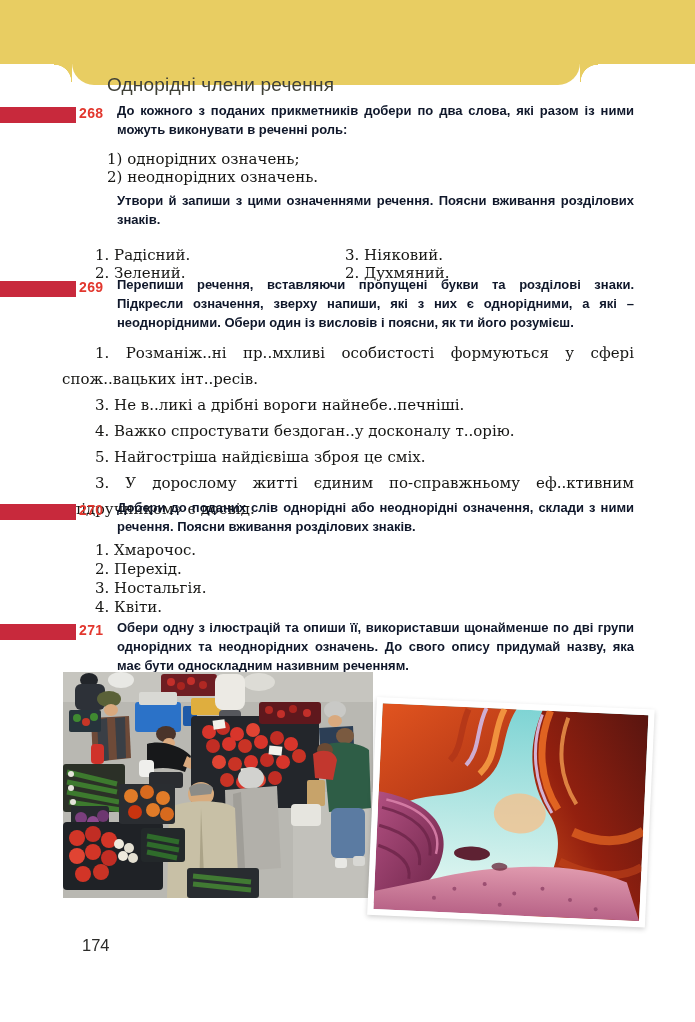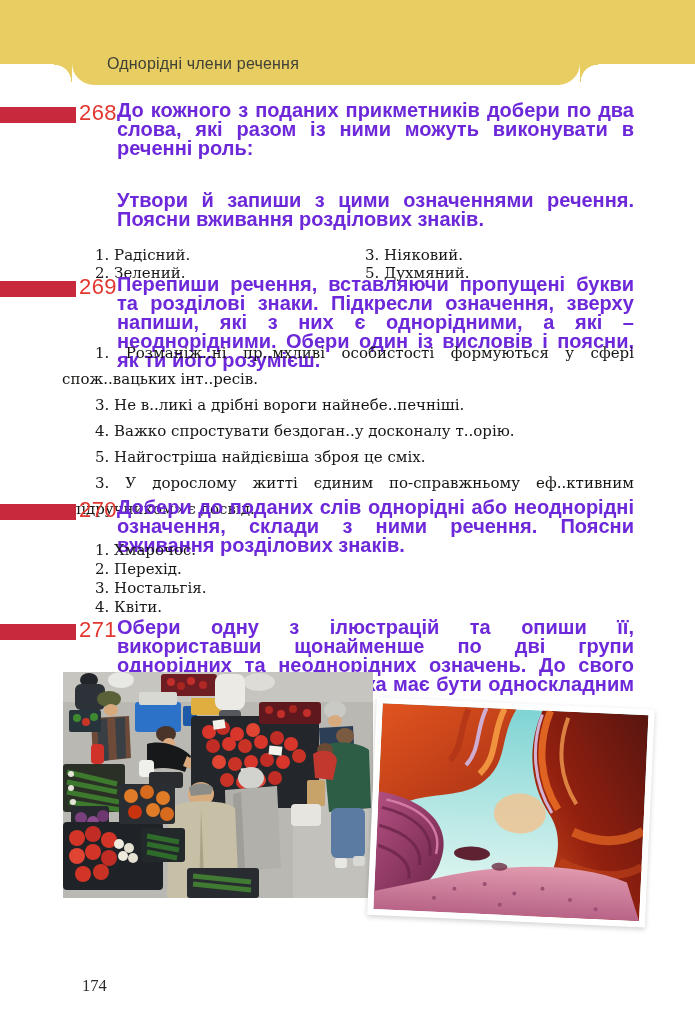--- a/index.html
+++ b/index.html
@@ -10,69 +10,73 @@
     font-family:"Liberation Sans", sans-serif;
   }
   
   .band { position:absolute; left:0; top:0; width:695px; height:64px; background:#e8cd62; }
   .tab  { position:absolute; left:72px; top:0; width:508px; height:85px;
           background:#e8cd62; border-radius:0 0 22px 22px; }
   .fillet { position:absolute; top:64px; width:18px; height:18px; }
   .fillet.fl { left:54px;  background:radial-gradient(circle 18px at 0% 100%,  rgba(0,0,0,0) 17px, #e8cd62 17.5px); }
   .fillet.fr { left:580px; background:radial-gradient(circle 18px at 100% 100%, rgba(0,0,0,0) 17px, #e8cd62 17.5px); }
   .tab-title {
-    position:absolute; left:107px; top:55px; height:20px;
-    font-size:16px; font-weight:500; color:#3f4036; letter-spacing:.2px;
+    position:absolute; left:107px; top:74px; height:20px;
+    font-size:19px; font-weight:500; color:#3f4036; letter-spacing:.2px;
   }
   
   .ex-bar { position:absolute; left:0; width:76px; height:16px; background:#c8293c; }
-  .ex-num { position:absolute; left:79px; font-weight:400; font-size:22px; line-height:22px;
+  .ex-num { position:absolute; left:79px; font-weight:700; font-size:14px; line-height:22px;
             color:#e2372e; letter-spacing:.4px; }
   .boldp  { position:absolute; left:117px; width:517px;
-            font-weight:700; font-size:20px; line-height:19px;
-            color:#6d28d9; text-align:justify; }
+            font-weight:700; font-size:13px; line-height:19px;
+            color:#0f172a; text-align:justify; }
   .serif  { font-family:"DejaVu Serif", serif; color:#161614; font-size:15px; }
   .slist p { line-height:18px; }
   .slist19 p { line-height:19px; }
   .sents  { position:absolute; left:62px; width:572px; }
   .sents p { text-indent:33px; line-height:26px; text-align:justify; }
   .colL { position:absolute; left:95px; }
-  .colR { position:absolute; left:345px;margin-left:20px; }
+  .colR { position:absolute; left:345px; }
   
   .photo-market { position:absolute; left:63px; top:672px; width:310px; height:226px; }
   .photo-canyon {
     position:absolute; left:377px; top:697px; width:278px; height:218px;
     background:#fff; padding:6px; transform:rotate(2.6deg); transform-origin:top left;
     box-shadow:0 2px 5px rgba(0,0,0,.18);
   }
   .photo-canyon svg, .photo-market svg { display:block; width:100%; height:100%; }
-  .page-number { position:absolute; left:82px; top:976px; font-size:16.5px; color:#2c2c2a;font-family:Liberation Serif, serif; }
+  .page-number { position:absolute; left:82px; top:936px; font-size:16.5px; color:#2c2c2a; }
 </style>
 </head>
 <body>
 
 <div class="page">
 
   <div class="band"></div>
   <div class="tab"></div>
   <div class="fillet fl"></div>
   <div class="fillet fr"></div>
   <div class="tab-title">Однорідні члени речення</div>
 
   <div class="ex-bar" style="top:107px"></div>
   <div class="ex-num" style="top:102px">268</div>
   <div class="boldp" style="top:101px">До кожного з поданих прикметників добери по два слова, які разом із ними можуть виконувати в реченні роль:</div>
+  <div class="serif slist" style="position:absolute;left:107px;top:150px">
+    <p>1) однорідних означень;</p>
+    <p>2) неоднорідних означень.</p>
+  </div>
   <div class="boldp" style="top:191px">Утвори й запиши з цими означеннями речення. Поясни вживання розділових знаків.</div>
   <div class="serif slist colL" style="top:246px">
     <p>1. Радісний.</p>
     <p>2. Зелений.</p>
   </div>
   <div class="serif slist colR" style="top:246px">
     <p>3. Ніяковий.</p>
-    <p>5. Духмяний.</p>
+    <p>2. Духмяний.</p>
   </div>
 
   <div class="ex-bar" style="top:281px"></div>
   <div class="ex-num" style="top:276px">269</div>
   <div class="boldp" style="top:275px">Перепиши речення, вставляючи пропущені букви та розділові знаки. Підкресли означення, зверху напиши, які з них є однорідними, а які – неоднорідними. Обери один із висловів і поясни, як ти його розумієш.</div>
   <div class="serif sents" style="top:340px">
     <p>1. Розманіж..ні пр..мхливі особистості формуються у сфері спож..вацьких інт..ресів.</p>
     <p>3. Не в..ликі а дрібні вороги найнебе..печніші.</p>
     <p>4. Важко спростувати бездоган..у досконалу т..орію.</p>
     <p>5. Найгостріша найдієвіша зброя це сміх.</p>

